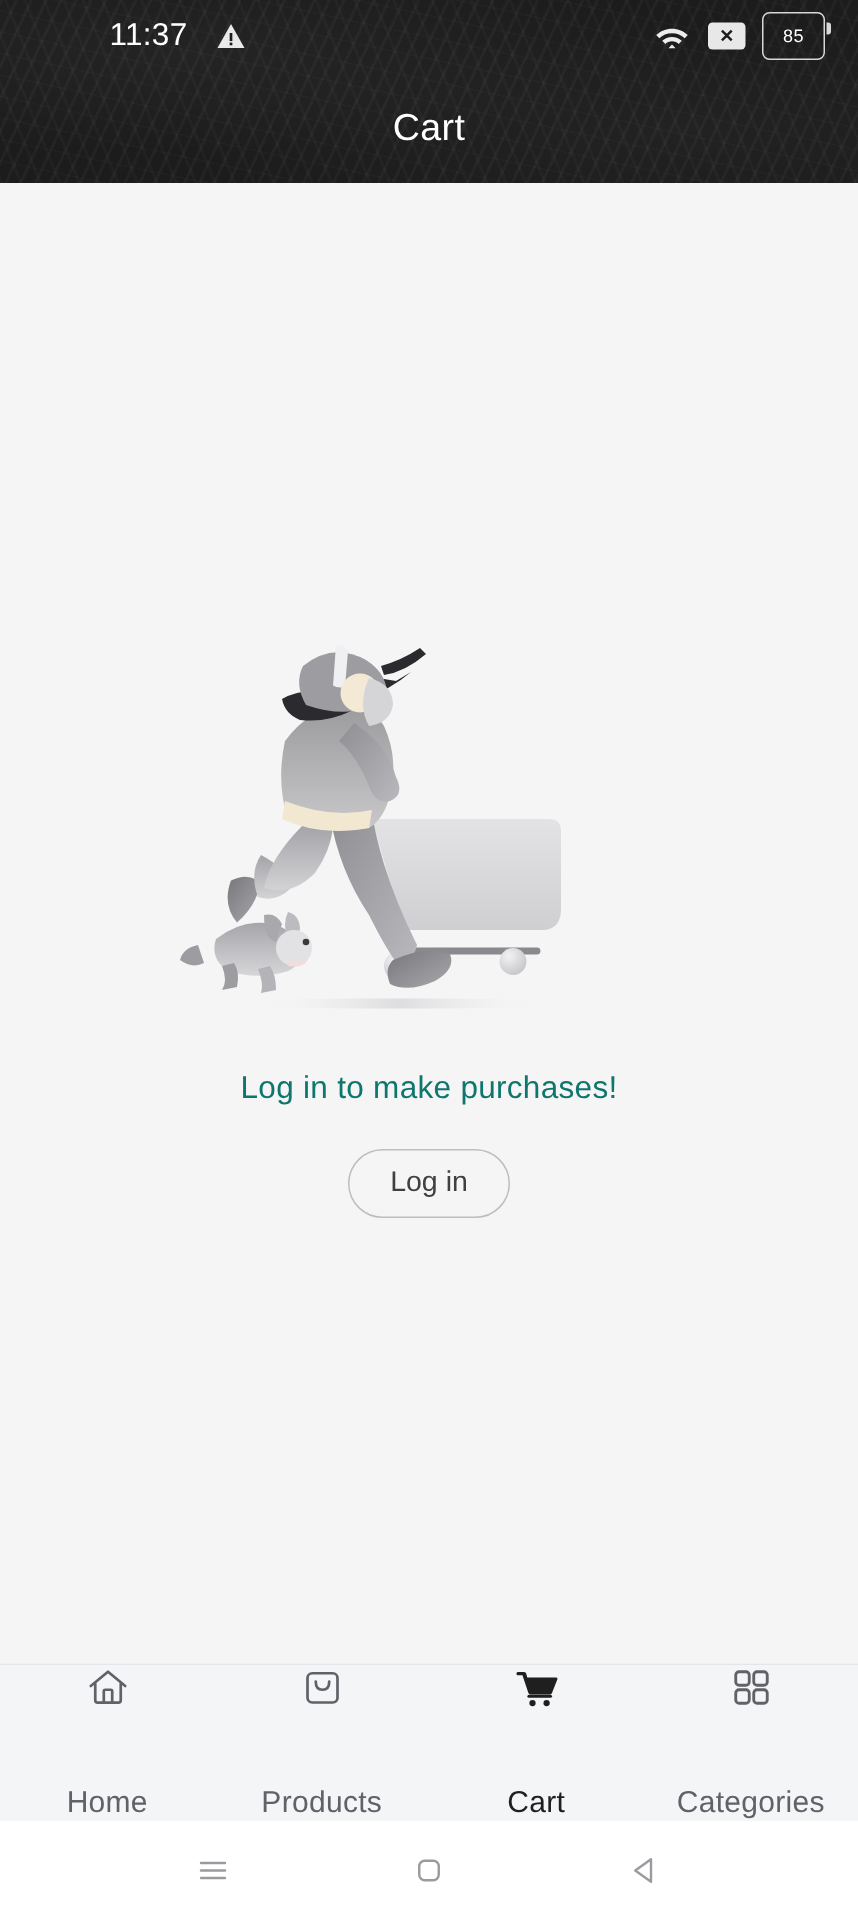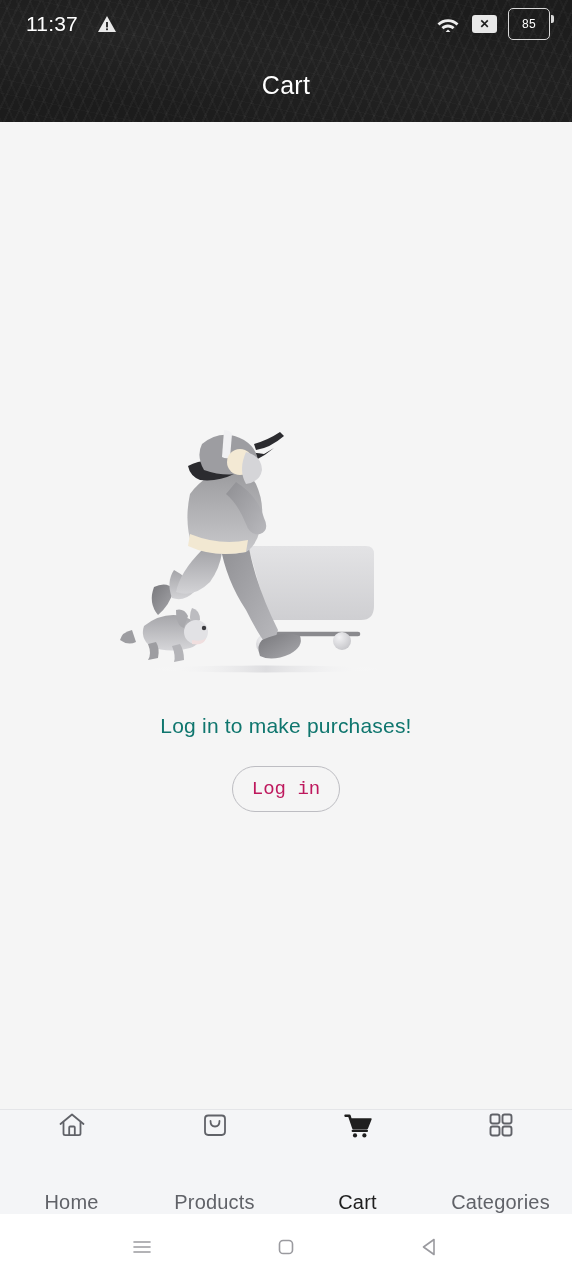--- a/index.html
+++ b/index.html
@@ -28,21 +28,21 @@
       radial-gradient(ellipse at 22% 30%, rgba(255,255,255,.035), rgba(0,0,0,0) 55%),
       radial-gradient(ellipse at 78% 70%, rgba(255,255,255,.028), rgba(0,0,0,0) 55%);
     pointer-events:none;
   }
   .statusbar{
     position:relative;
     height:48px;
     display:flex; align-items:center; justify-content:space-between;
     padding:0 22px 0 26px;
   }
-  .sb-left{ display:flex; align-items:center; gap:19px; }
+  .sb-left{ display:flex; align-items:center; gap:19px;margin-left:47px; }
   .sb-time{ color:#ffffff; font-size:21px; letter-spacing:.2px; }
   .sb-right{ display:flex; align-items:center; gap:11px; }
   .icon-warning{ display:block; }
   .icon-wifi{ display:block; }
   .nodata-badge{
     width:25px; height:18px; border-radius:3px; background:#e8e8e8;
     display:flex; align-items:center; justify-content:center;
     color:#1c1c1c; font-size:12px; font-weight:bold; line-height:1;
   }
   .battery{
@@ -74,22 +74,22 @@
   .illustration{ width:340px; height:270px; display:block; }
   .empty-text{
     margin-top:22px;
     color:#0f766e; font-size:21px; letter-spacing:.2px;
   }
   .login-btn{
     margin-top:28px;
     width:108px; height:46px;
     border:1.3px solid #bdbdc2; border-radius:23px;
     background:transparent;
-    color:#be185d; font-size:19px;
-    font-family:Liberation Mono, monospace;
+    color:#404040; font-size:19px;
+    font-family:Liberation Sans, sans-serif;
     cursor:pointer;
     display:flex; align-items:center; justify-content:center;
   }
 
   
   .tabbar{
     flex:0 0 82px;
     background:#f4f5f7;
     border-top:1px solid #e4e5e8;
     display:flex; align-items:center;

